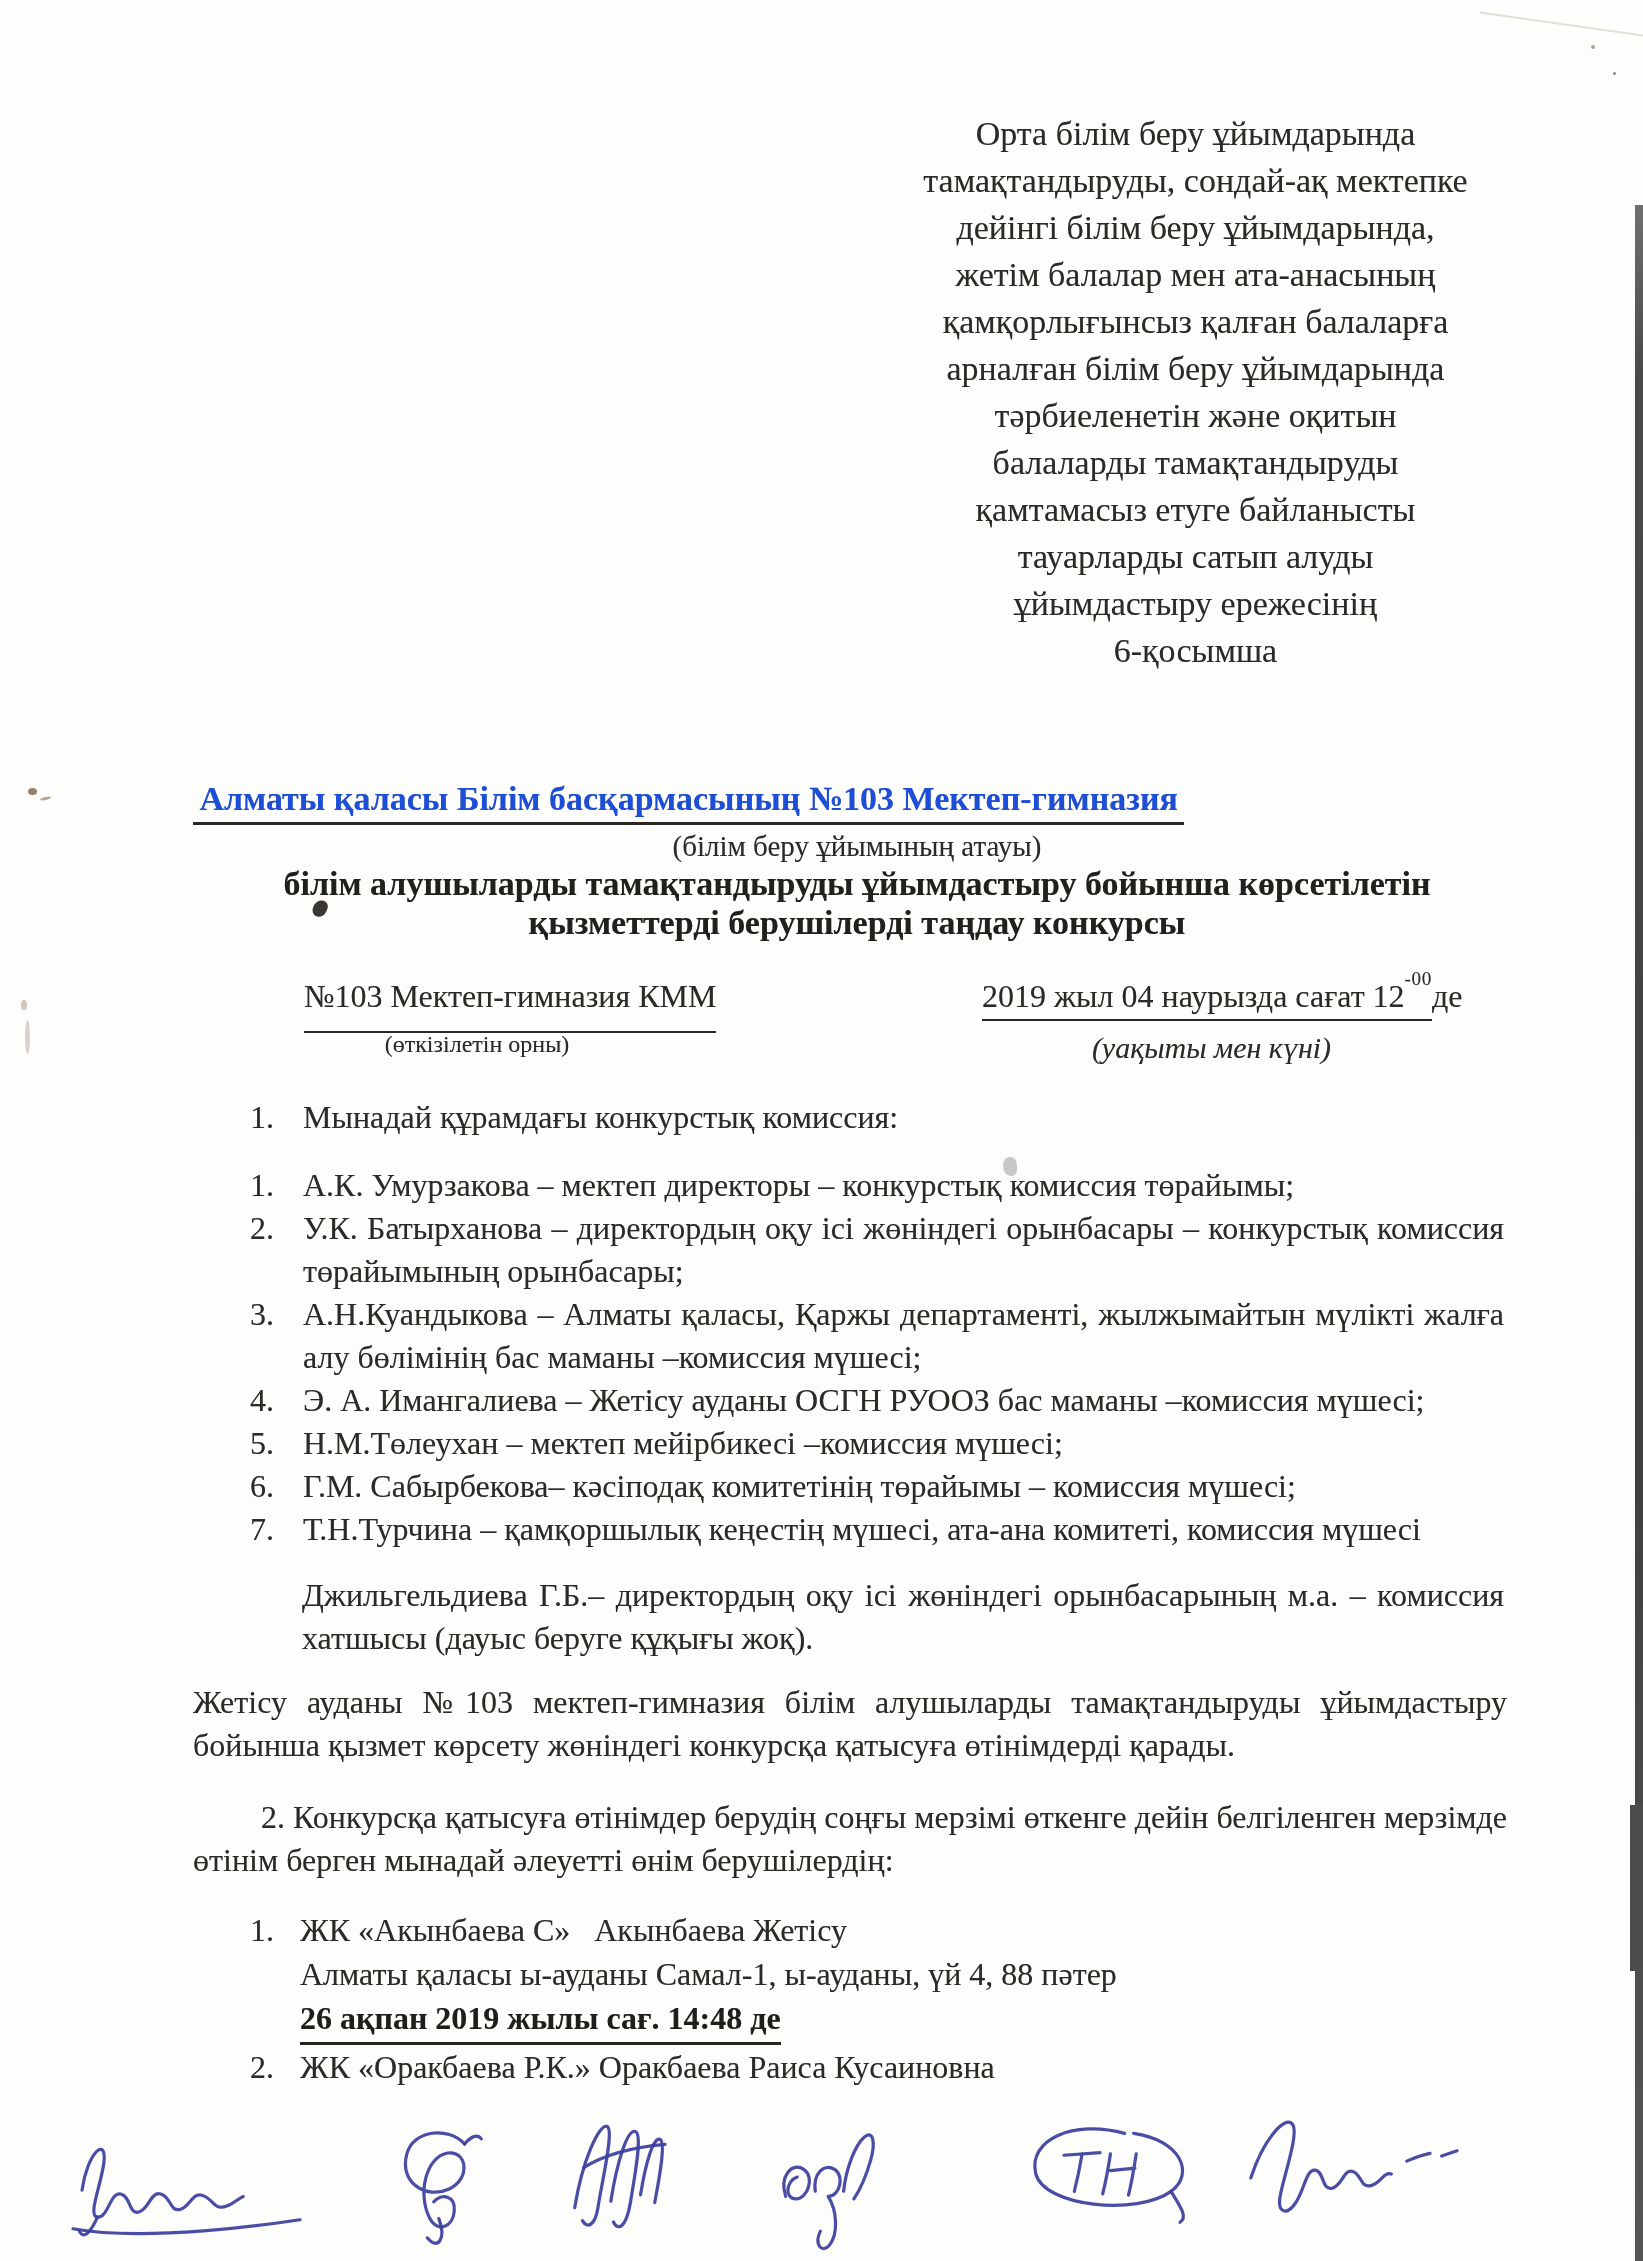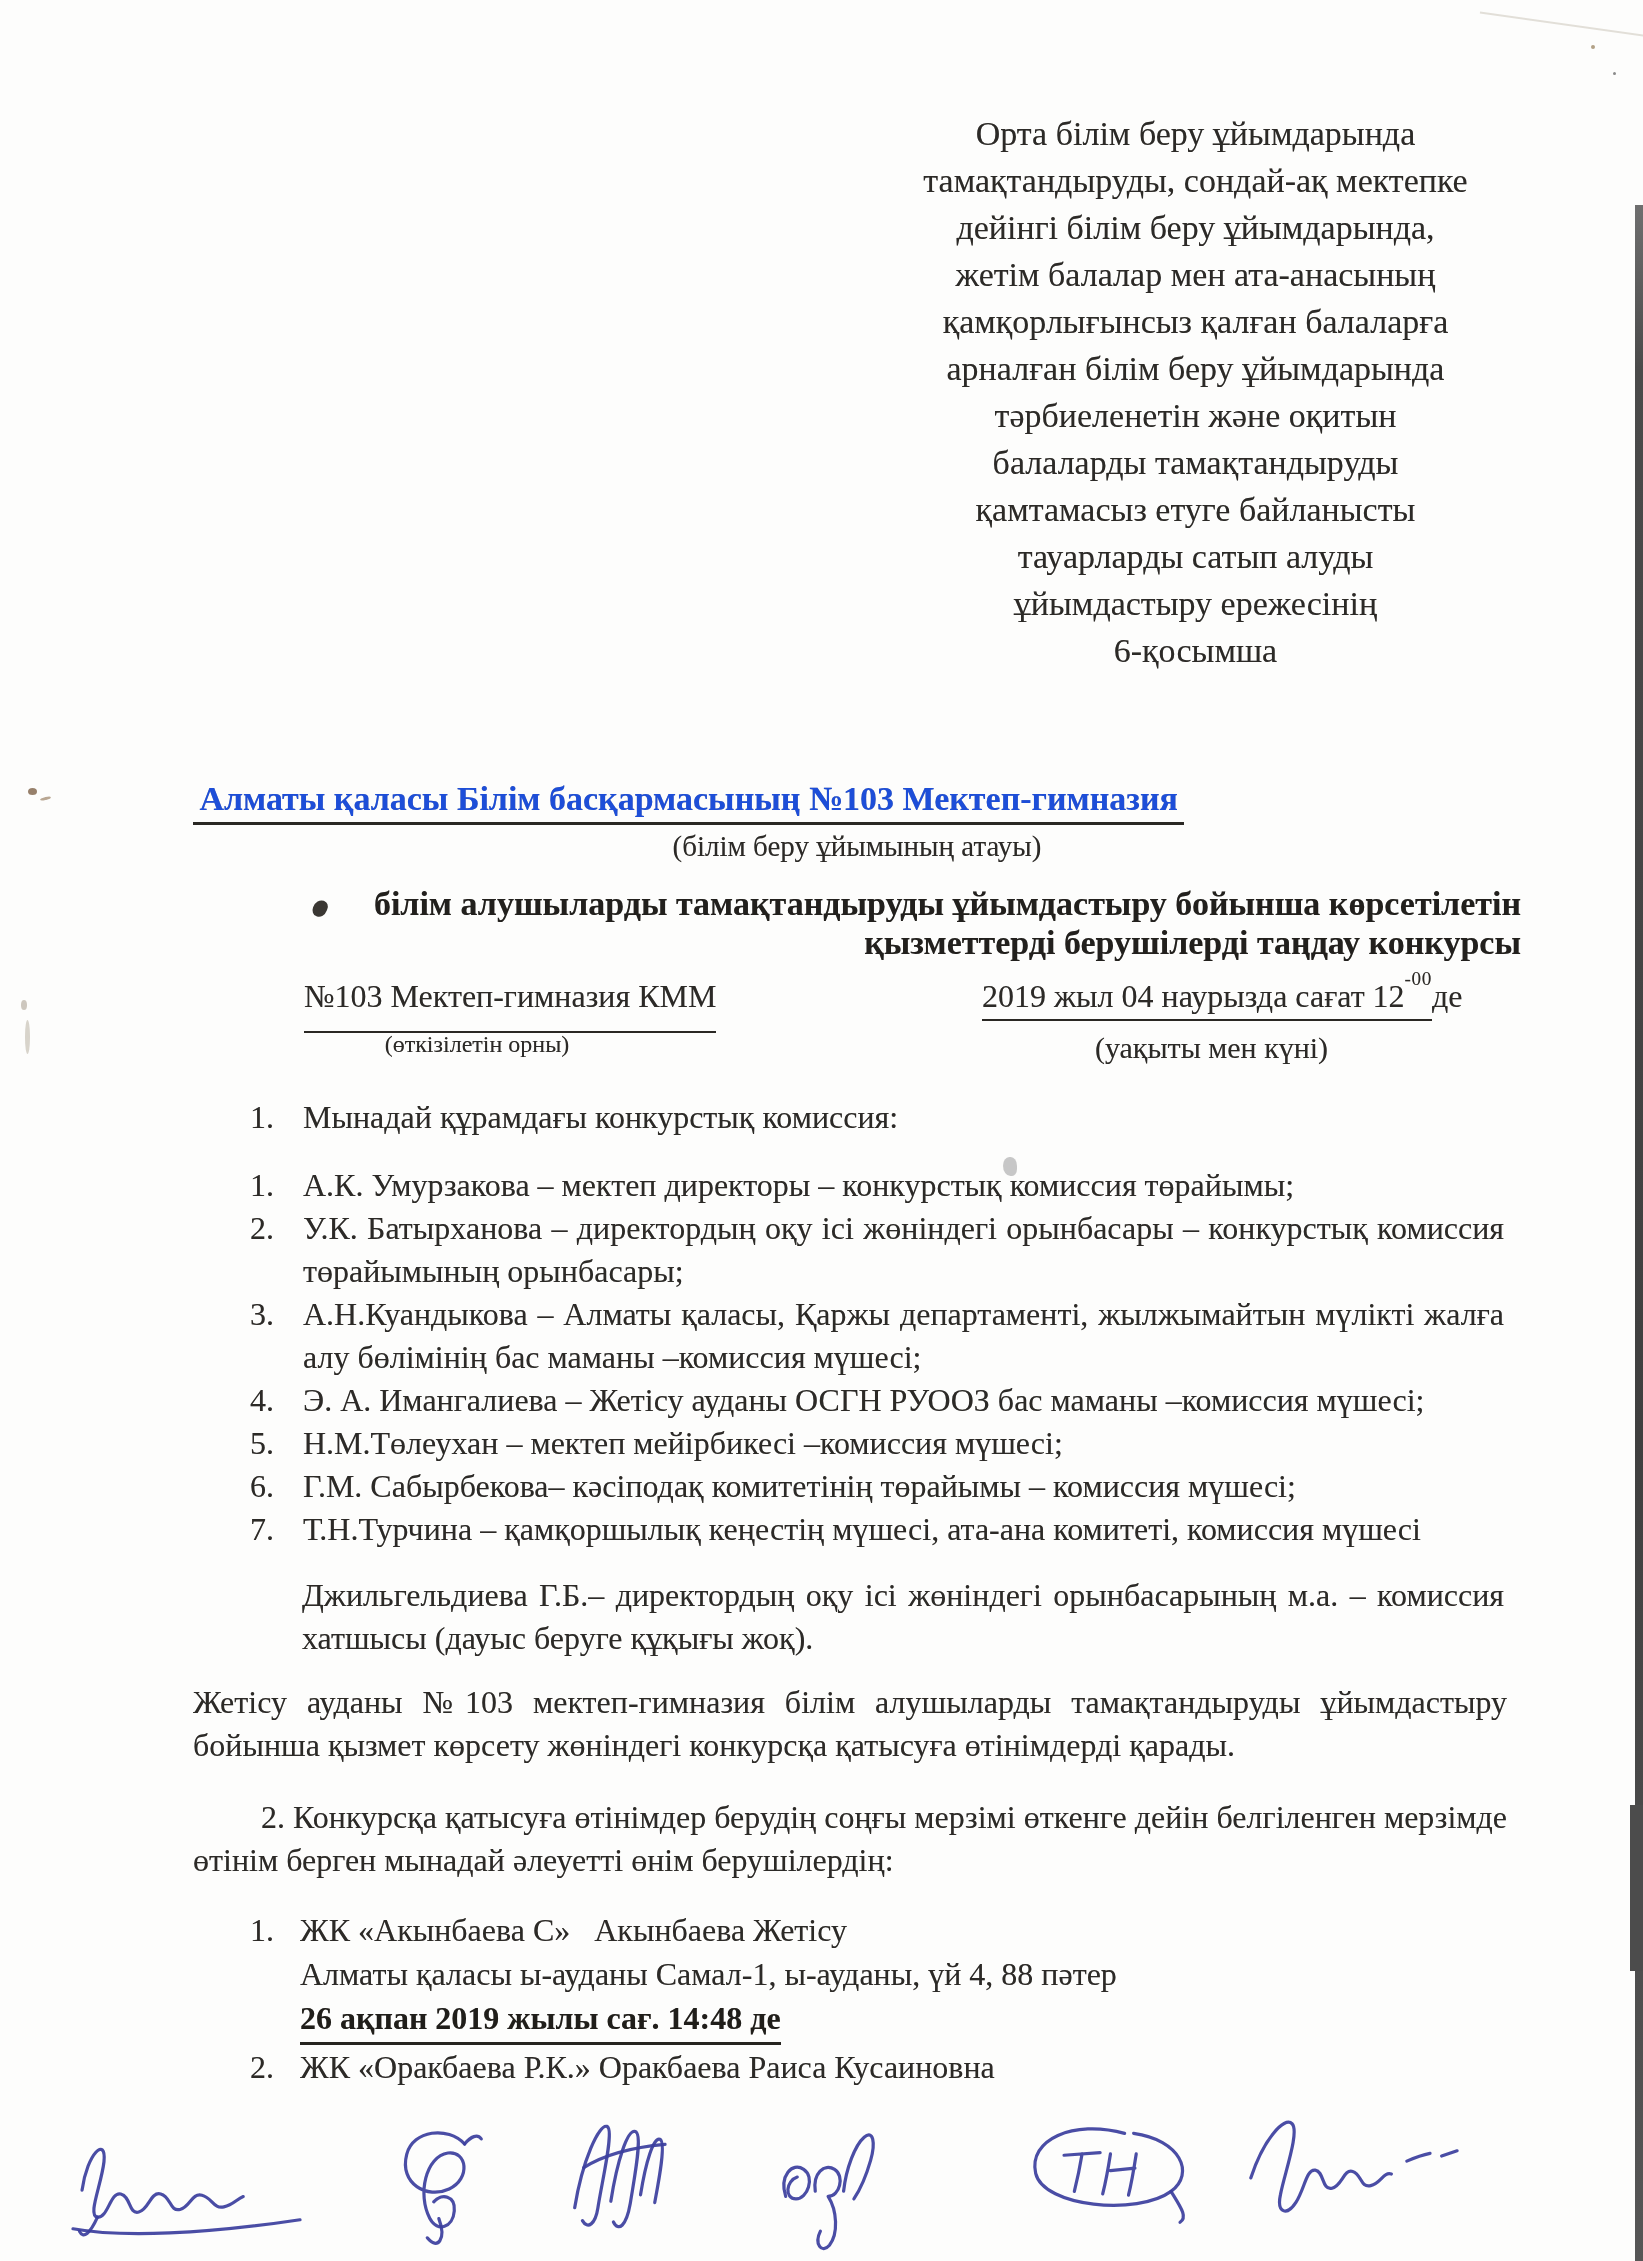--- a/index.html
+++ b/index.html
@@ -14,30 +14,30 @@
 
   .appendix { left:844px; top:110px; width:703px; text-align:center; font-size:34px; line-height:47px; }
 
   .doc-title { left:193px; top:670px; width:1328px; text-align:center; font-weight:bold; font-size:33px; line-height:39px; color:#22201d; }
 
   .org-heading { left:193px; top:780px; width:1328px; text-align:left; font-size:34px; font-weight:bold; color:#1d4ed8; }
   .org-heading .u { display:inline-block; border-bottom:3.9px solid #2a2824; padding:0 6.4px 3.9px; }
 
   .org-caption { left:193px; top:830px; width:1328px; text-align:center; font-size:29px; }
 
-  .subtitle { left:193px; top:864px; width:1328px; text-align:right; font-weight:bold; font-size:34px; line-height:39px; color:#22201d;margin-top:20px; }
+  .subtitle { left:193px; top:864px; width:1328px; text-align:center; font-weight:bold; font-size:34px; line-height:39px; color:#22201d; }
 
   .venue-line { left:304px; top:978px; font-size:32px; }
   .venue-line .u { display:inline-block; border-bottom:2.6px solid #2a2824; padding-bottom:16px; }
   .venue-cap { left:277px; top:1031px; width:400px; text-align:center; font-size:24px; }
 
   .dt-line { left:982px; top:978px; font-size:32px; }
   .dt-line .u { display:inline-block; border-bottom:2.6px solid #2a2824; padding-bottom:3.9px; }
   .dt-line sup { font-size:0.6em; position:relative; top:-0.55em; letter-spacing:0.6px; }
-  .dt-cap { left:1044px; top:1031px; width:335px; text-align:center; font-size:30px; }
+  .dt-cap { left:1044px; top:1031px; width:335px; text-align:center; font-size:30px;font-style:italic; }
 
   .intro { left:250px; top:1099px; font-size:32px; }
   .intro .num { display:inline-block; width:53px; }
 
   .commission { left:250px; top:1164px; width:1254px; font-size:32px; line-height:43px; }
   .c-item { text-align:justify; padding-left:53px; text-indent:-53px; }
   .c-item .num { display:inline-block; width:53px; text-indent:0; }
 
   .secretary { left:302px; top:1574px; width:1202px; text-align:justify; font-size:32px; line-height:43px; }
   .review    { left:193px; top:1681px; width:1314px; text-align:justify; font-size:32px; line-height:43px; }

